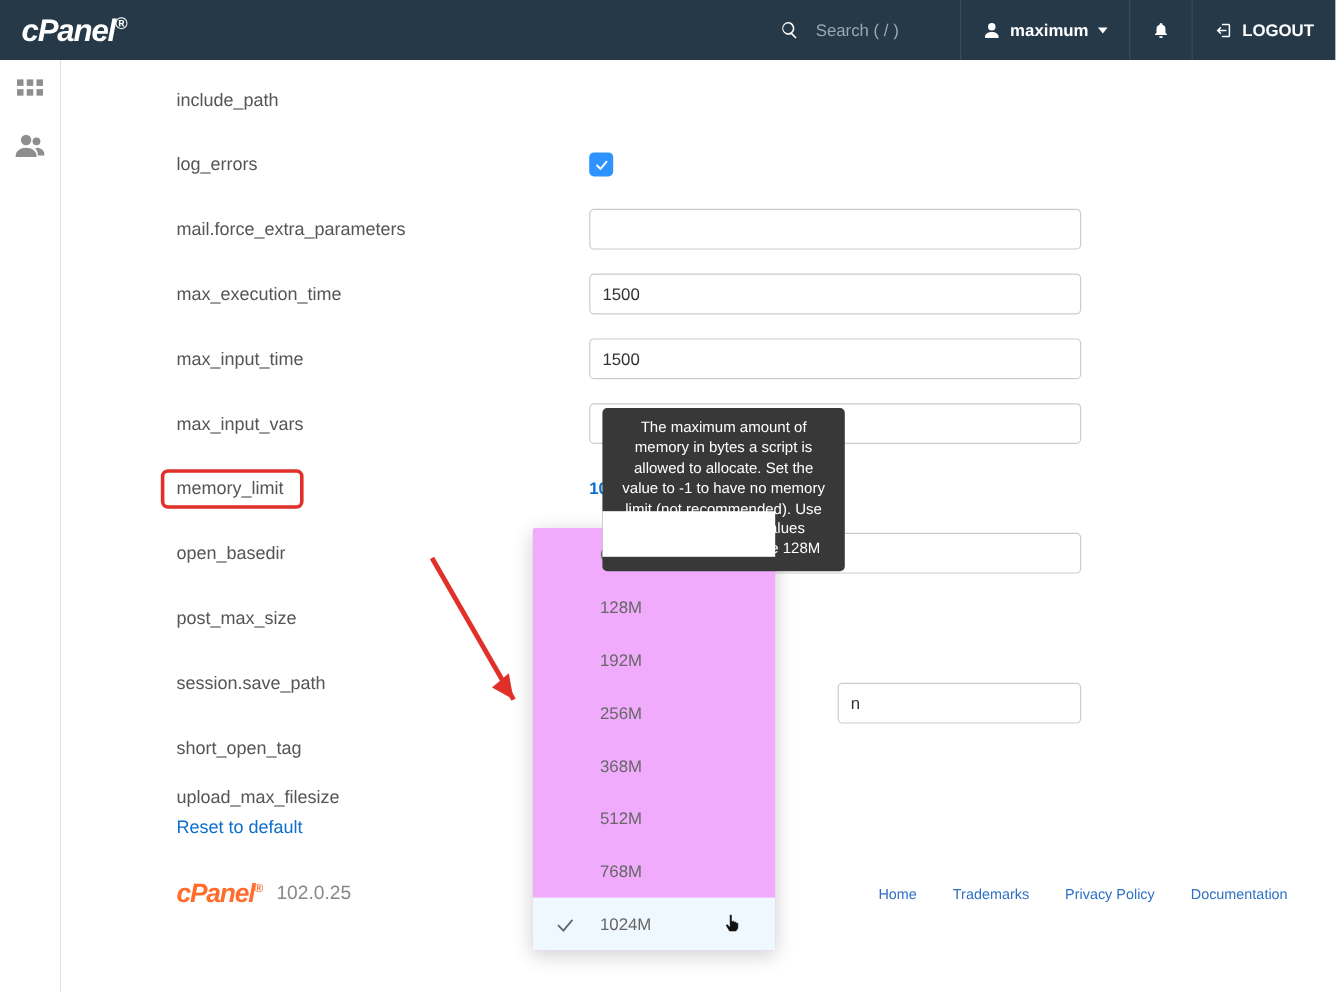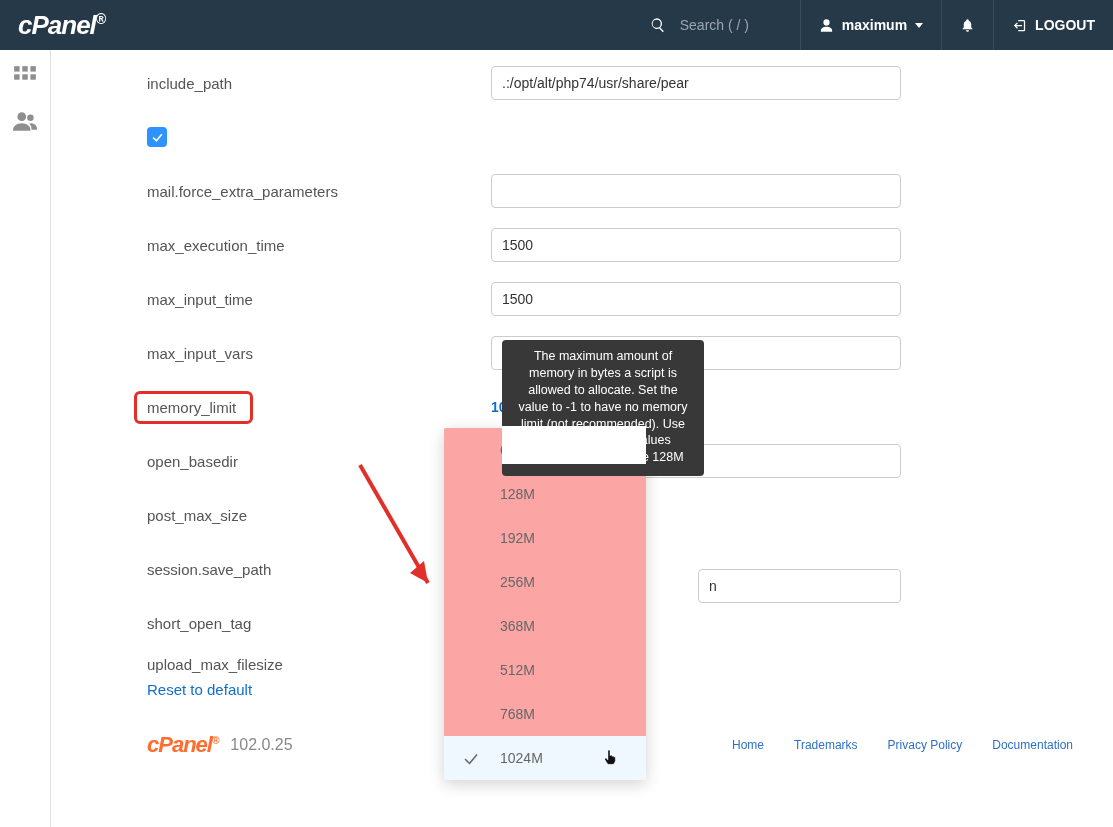--- a/index.html
+++ b/index.html
@@ -126,22 +126,22 @@
   .footer .cp-logo{
     font-weight:800;font-style:italic;font-size:22px;letter-spacing:-1px;
     color:var(--orange);
   }
   .footer .ver{font-size:16px;color:#888;margin-left:4px;}
   .footer-links{margin-left:auto;display:flex;gap:30px;}
   .footer-links a{color:#2f71c4;text-decoration:none;font-size:12px;}
 
   
   .dropdown{
-    position:absolute;left:444px;top:428px;width:202px;
-    background:#fca5a5;box-shadow:0 4px 16px rgba(0,0,0,.18);border-radius:2px;
+    position:absolute;left:444px;top:440px;width:202px;
+    background:#f0abfc;box-shadow:0 4px 16px rgba(0,0,0,.18);border-radius:2px;
     z-index:20;
   }
   .dropdown .ditem{
     height:44px;display:flex;align-items:center;
     padding:0 18px 0 56px;color:#666;font-size:14px;position:relative;cursor:pointer;
   }
   .dropdown .ditem.selected{background:var(--option-hover);}
   .dropdown .ditem.selected .check{position:absolute;left:18px;top:14px;}
   .dropdown .ditem .check svg{width:18px;height:18px;stroke:#666;fill:none;stroke-width:2;}
   .cursor-hand{position:absolute;right:28px;top:12px;}
@@ -228,24 +228,24 @@
         </svg>
     </span>
   </div>
 </div>
 
 <div class="main">
   <div class="form">
 
     <div class="row">
       <div class="label">include_path</div>
-      <div class="field"><input type="text" value=".:/opt/alt/php74/usr/share/pear" style=""></div>
-    </div>
-
-    <div class="row">
+    </div>
+
+    <div class="row">
+      <div class="label">log_errors</div>
       <div class="field">
         <div class="checkbox">
           <svg viewBox="0 0 24 24">
               <polyline points="4,12 10,18 20,6"></polyline>
             </svg>
         </div>
       </div>
     </div>
 
     <div class="row">

